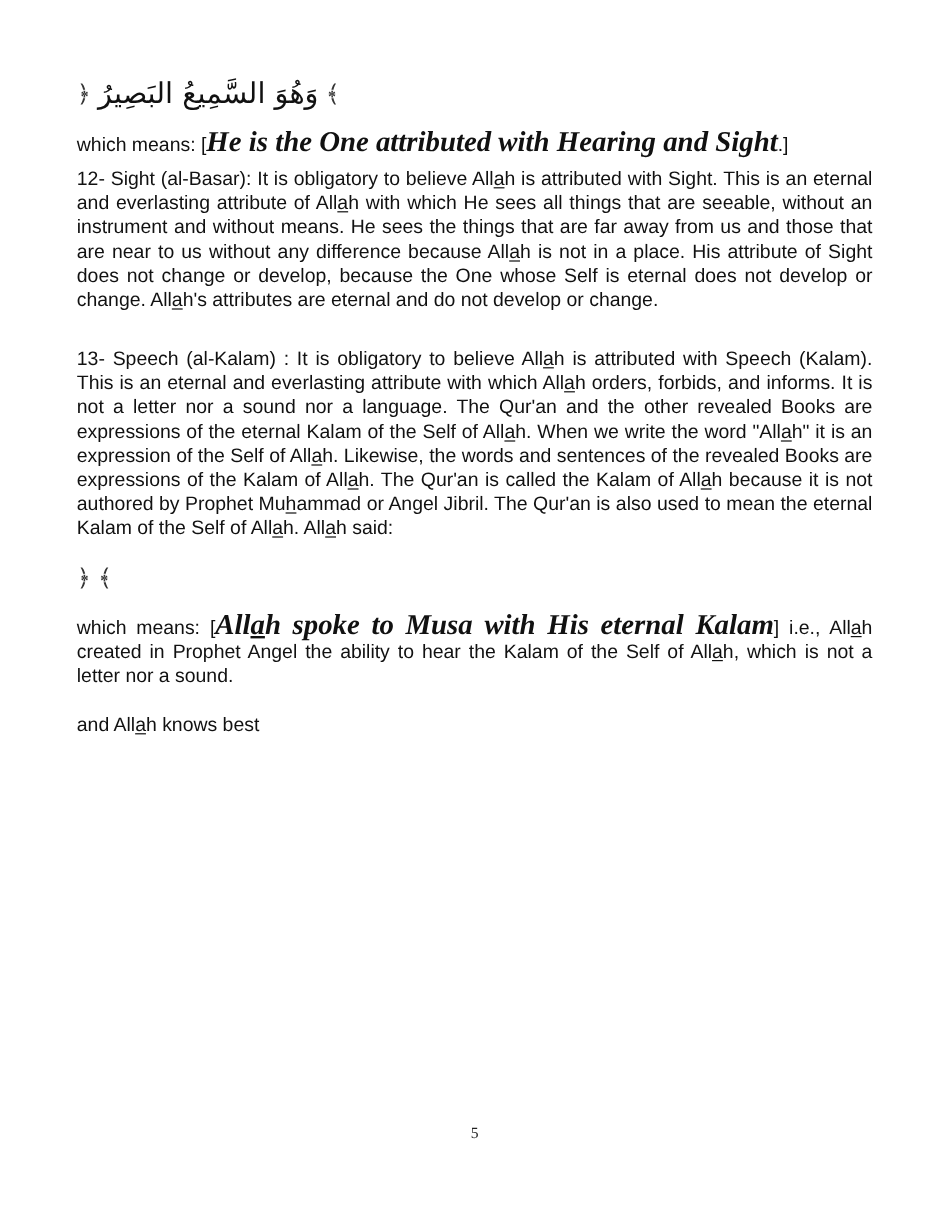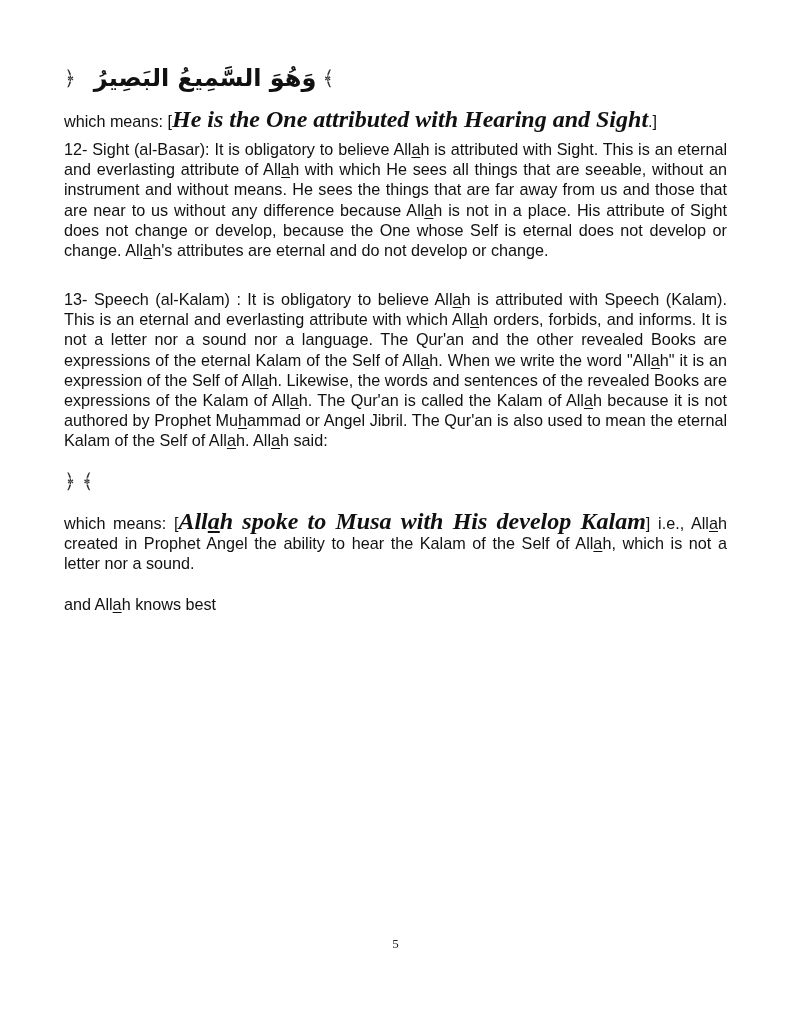--- a/index.html
+++ b/index.html
@@ -36,22 +36,21 @@
       gap: 6px;
     }
     .arabic .orn {
       font-size: 20px;
       color: #333;
       direction: ltr;
     }
     .arabic .ayah {
       direction: rtl;
       unicode-bidi: embed;
-      font-weight: bold;
-      margin-left: 12px;
+      font-weight: normal;
     }
     .para {
       position: absolute;
       left: 0;
       width: 663px;
       font-size: 16.2px;
       line-height: 20.2px;
       text-align: justify;
       letter-spacing: 0px;
     }
@@ -96,21 +95,21 @@
   <div class="para" style="top:289px;">
     <span>13- Speech (al-Kalam) : It is obligatory to believe All</span><span class="u">a</span><span>h is attributed with Speech (Kalam). This is an eternal and everlasting attribute with which All</span><span class="u">a</span><span>h orders, forbids, and informs. It is not a letter nor a sound nor a language. The Qur'an and the other revealed Books are expressions of the eternal Kalam of the Self of All</span><span class="u">a</span><span>h. When we write the word "All</span><span class="u">a</span><span>h" it is an expression of the Self of All</span><span class="u">a</span><span>h. Likewise, the words and sentences of the revealed Books are expressions of the Kalam of All</span><span class="u">a</span><span>h. The Qur'an is called the Kalam of All</span><span class="u">a</span><span>h because it is not authored by Prophet Mu</span><span class="u">h</span><span>ammad or Angel Jibril. The Qur'an is also used to mean the eternal Kalam of the Self of All</span><span class="u">a</span><span>h. All</span><span class="u">a</span><span>h said:</span>
   </div>
 
   <div class="arabic" style="top:466px;">
     <span class="orn">﴾</span>
     <span class="orn">﴿</span>
   </div>
 
   <div class="para" style="top:511px;">
-    <span>which means: [</span><span class="meaning"><span>All</span><span class="u">a</span><span>h spoke to Musa with His develop Kalam</span></span><span>] i.e., All</span><span class="u">a</span><span>h created in Prophet Angel the ability to hear the Kalam of the Self of All</span><span class="u">a</span><span>h, which is not a letter nor a sound.</span>
+    <span>which means: [</span><span class="meaning"><span>All</span><span class="u">a</span><span>h spoke to Musa with His eternal Kalam</span></span><span>] i.e., All</span><span class="u">a</span><span>h created in Prophet Angel the ability to hear the Kalam of the Self of All</span><span class="u">a</span><span>h, which is not a letter nor a sound.</span>
   </div>
 
   <div class="para left" style="top:594px;">
     <span>and All</span><span class="u">a</span><span>h knows best</span>
   </div>
 
 </div>
 
 <div class="page-number">5</div>
 

